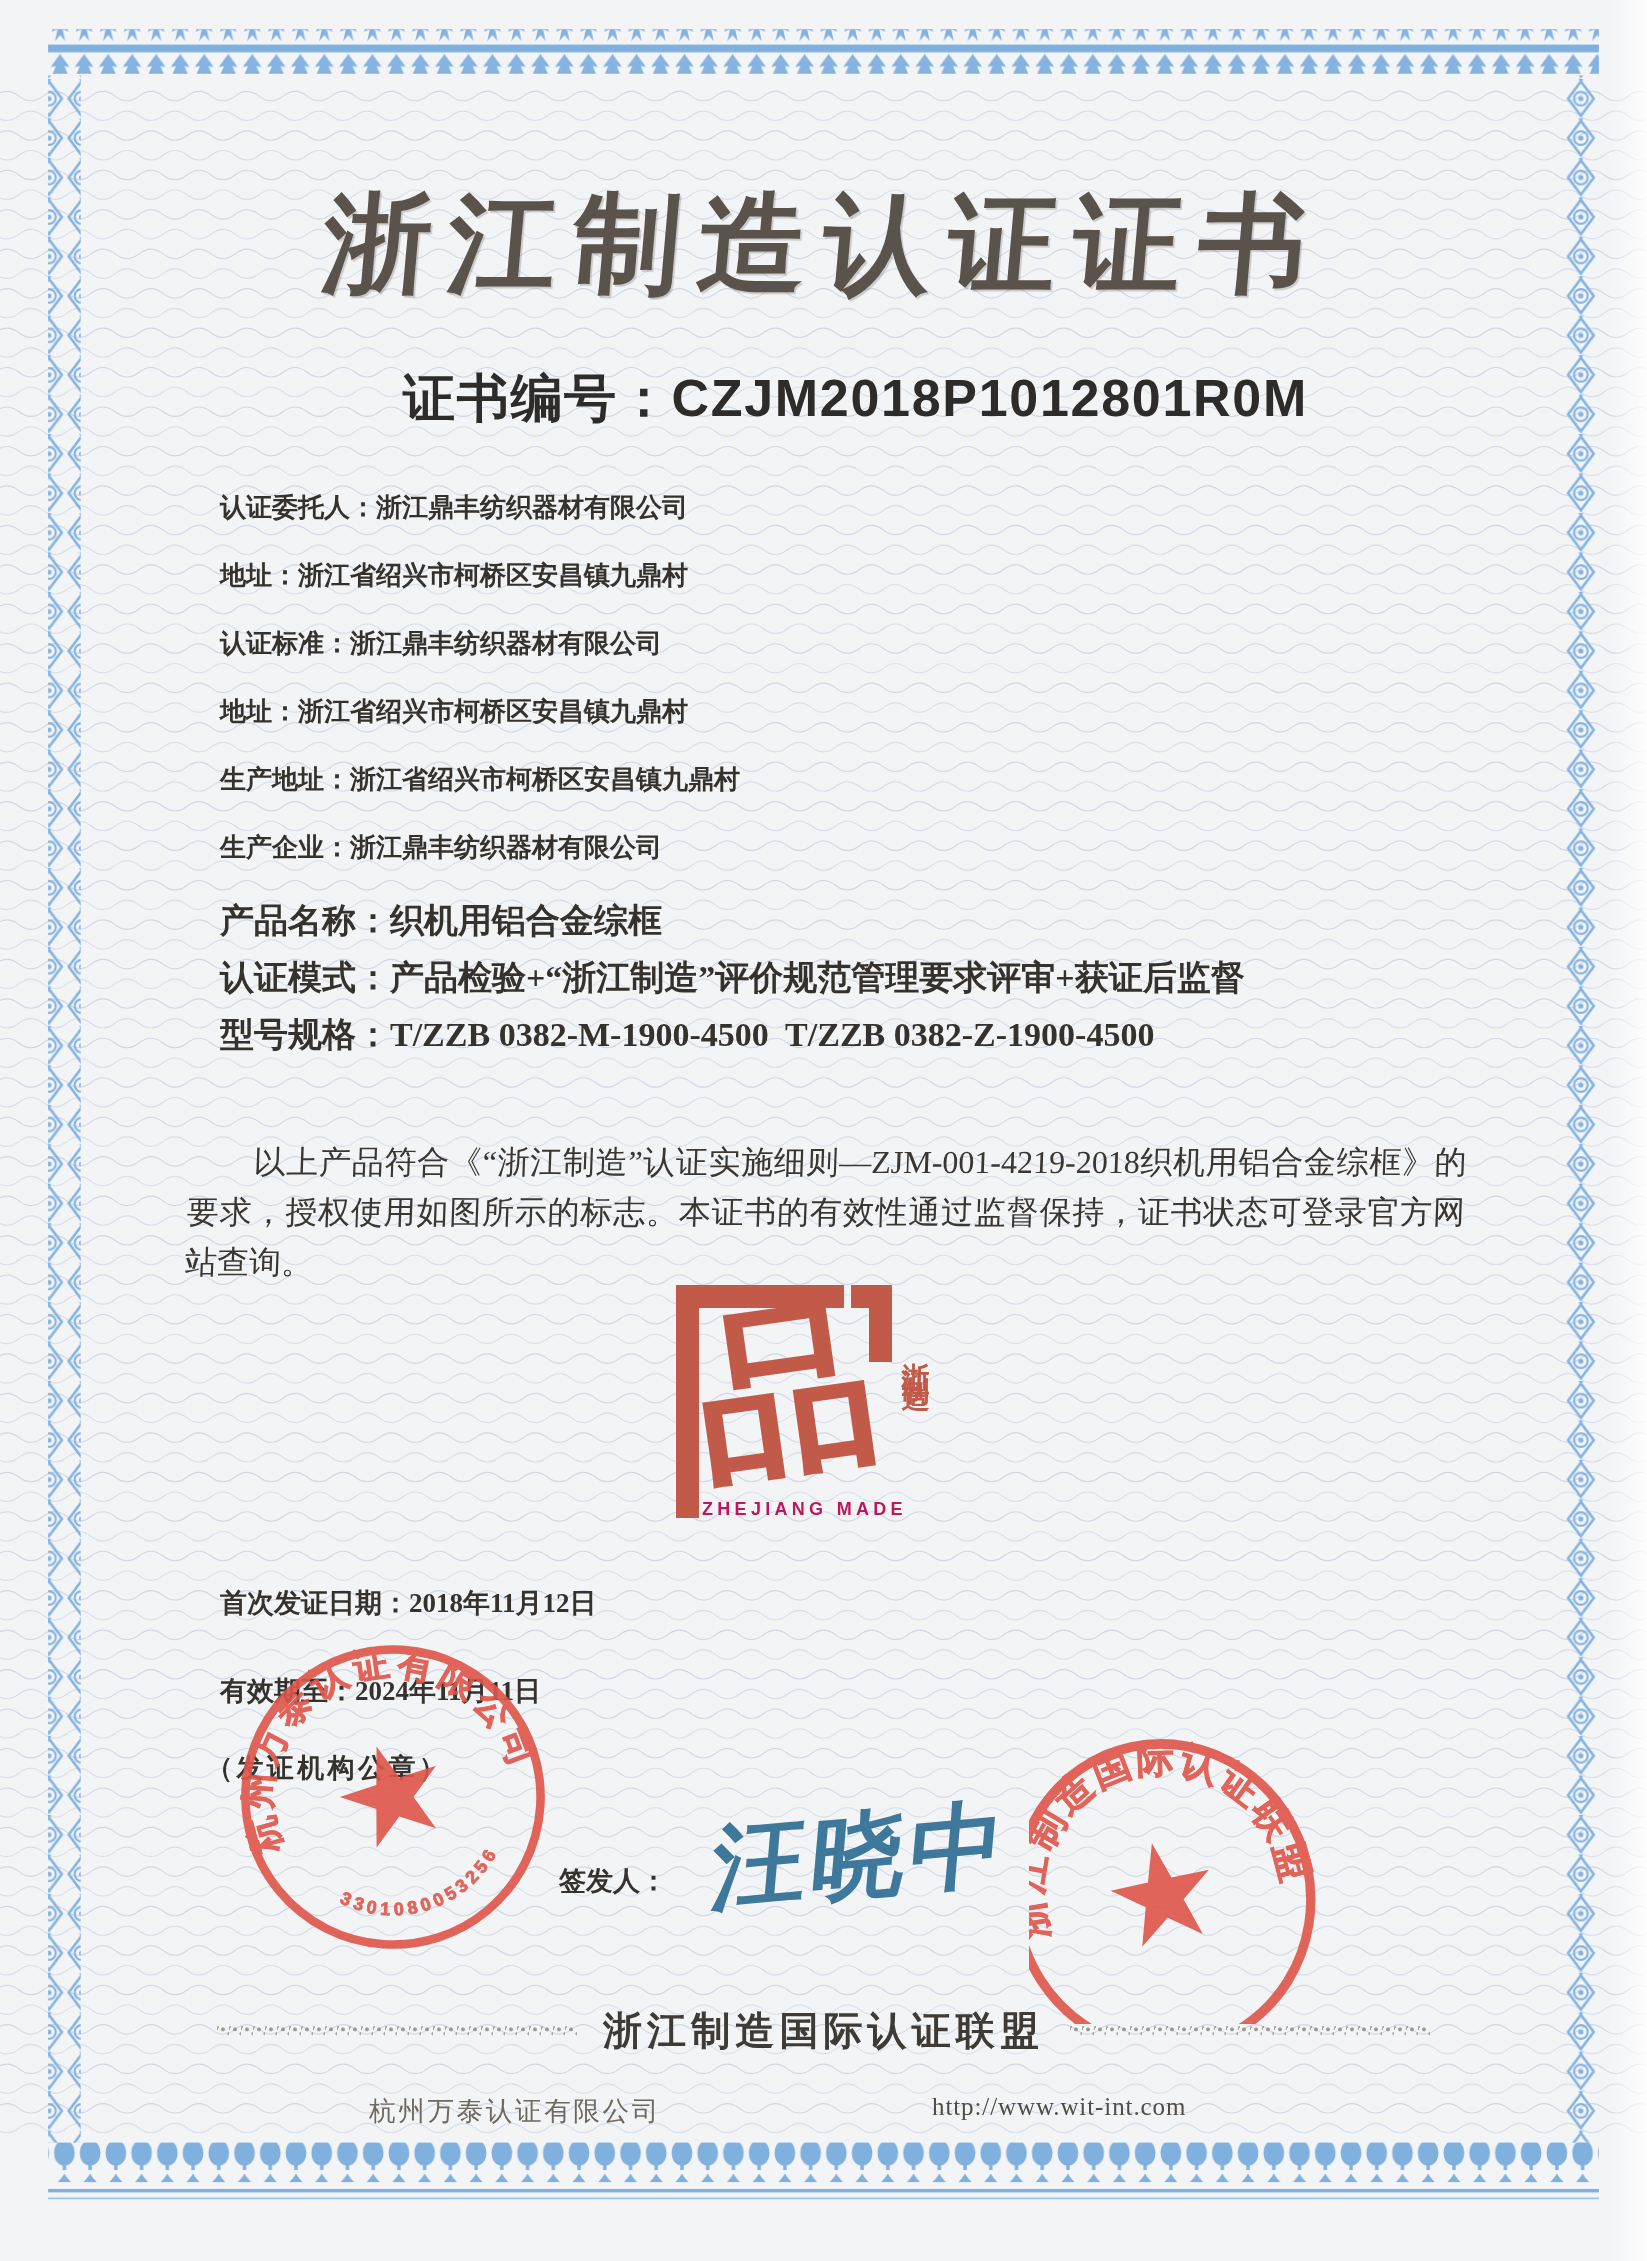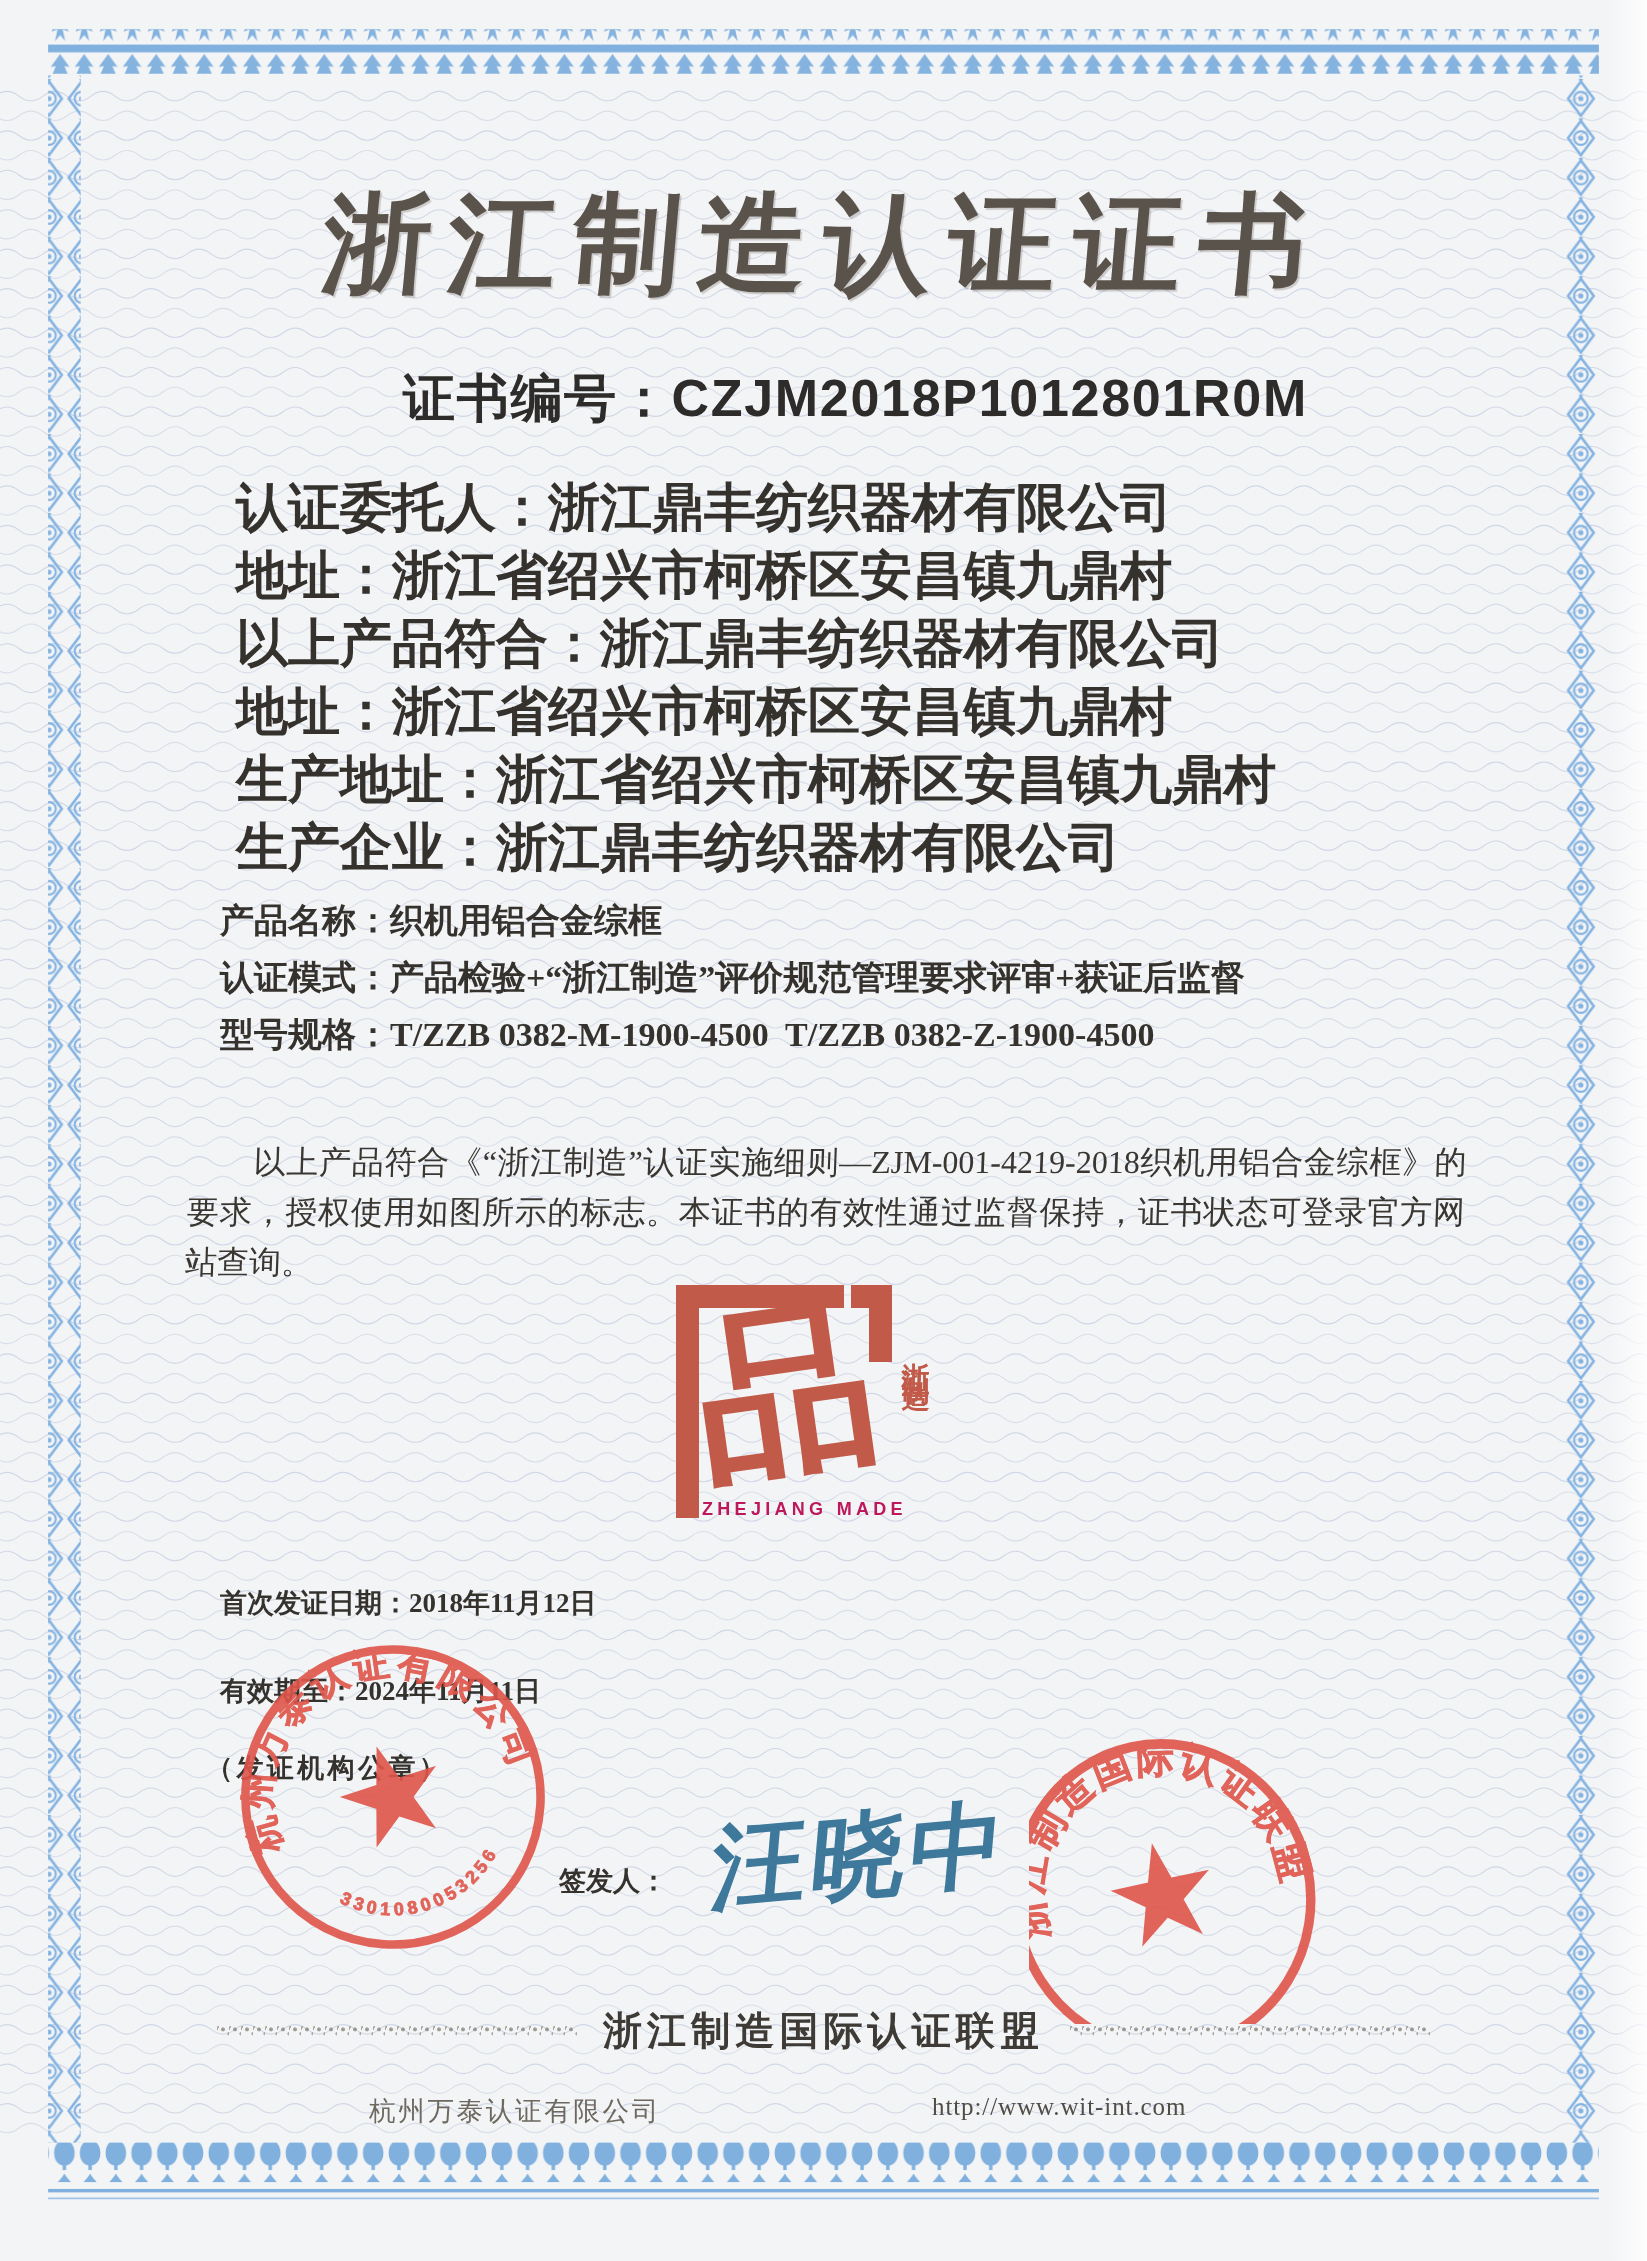--- a/index.html
+++ b/index.html
@@ -9,21 +9,21 @@
 
   .title{position:absolute;top:172px;left:0;right:0;text-align:center;
          font-size:108px;font-weight:bold;color:#5a534b;letter-spacing:17px;
          transform:skewX(-5deg);font-family:"DejaVu Serif","Liberation Serif",serif;
          text-shadow:1.7px 1.7px 0.9px rgba(90,80,70,.25);}
   .certno{position:absolute;top:364px;left:0;width:100%;text-align:center;
           font-size:52px;font-weight:bold;color:#2e2c2a;letter-spacing:1.7px;
           font-family:"Liberation Sans",sans-serif;margin-left:32px;}
 
   .fields{position:absolute;left:220px;top:474px;}
-  .fline{font-size:52px;font-weight:bold;line-height:68px;white-space:nowrap;margin-left:16px;}
+  .fline{font-size:26px;font-weight:bold;line-height:68px;white-space:nowrap;}
   .standards{position:absolute;left:220px;top:892px;}
   .sline{font-size:34px;font-weight:bold;line-height:57px;white-space:nowrap;}
   .fline .val,.sline .val{white-space:pre-wrap;}
 
   .statement{position:absolute;left:187px;top:1137px;width:1278px;
              font-size:32px;line-height:50px;text-align:justify;text-indent:65px;
              color:#3a3733;transform:skewX(-2deg);}
 
   .logo{position:absolute;left:676px;top:1285px;width:250px;height:250px;}
   .lg-bar{position:absolute;background:#c25a49;}
@@ -208,21 +208,21 @@
     <rect x="56" y="2562" width="1808" height="2" fill="#9cc3e8"></rect>
   </svg>
 
   <div class="title">浙江制造认证证书</div>
 
   <div class="certno"><span>证书编号：</span><span>CZJM2018P1012801R0M</span></div>
 
   <div class="fields">
     <div class="fline"><span>认证委托人：</span><span class="val">浙江鼎丰纺织器材有限公司</span></div>
     <div class="fline"><span>地址：</span><span class="val">浙江省绍兴市柯桥区安昌镇九鼎村</span></div>
-    <div class="fline"><span>以上产品符合：</span><span class="val">浙江鼎丰纺织器材有限公司</span></div>
+    <div class="fline"><span>认证标准：</span><span class="val">浙江鼎丰纺织器材有限公司</span></div>
     <div class="fline"><span>地址：</span><span class="val">浙江省绍兴市柯桥区安昌镇九鼎村</span></div>
     <div class="fline"><span>生产地址：</span><span class="val">浙江省绍兴市柯桥区安昌镇九鼎村</span></div>
     <div class="fline"><span>生产企业：</span><span class="val">浙江鼎丰纺织器材有限公司</span></div>
   </div>
 
   <div class="standards">
     <div class="sline"><span>产品名称：</span><span class="val">织机用铝合金综框</span></div>
     <div class="sline"><span>认证模式：</span><span class="val">产品检验+“浙江制造”评价规范管理要求评审+获证后监督</span></div>
     <div class="sline"><span>型号规格：</span><span class="val">T/ZZB 0382-M-1900-4500  T/ZZB 0382-Z-1900-4500</span></div>
   </div>

